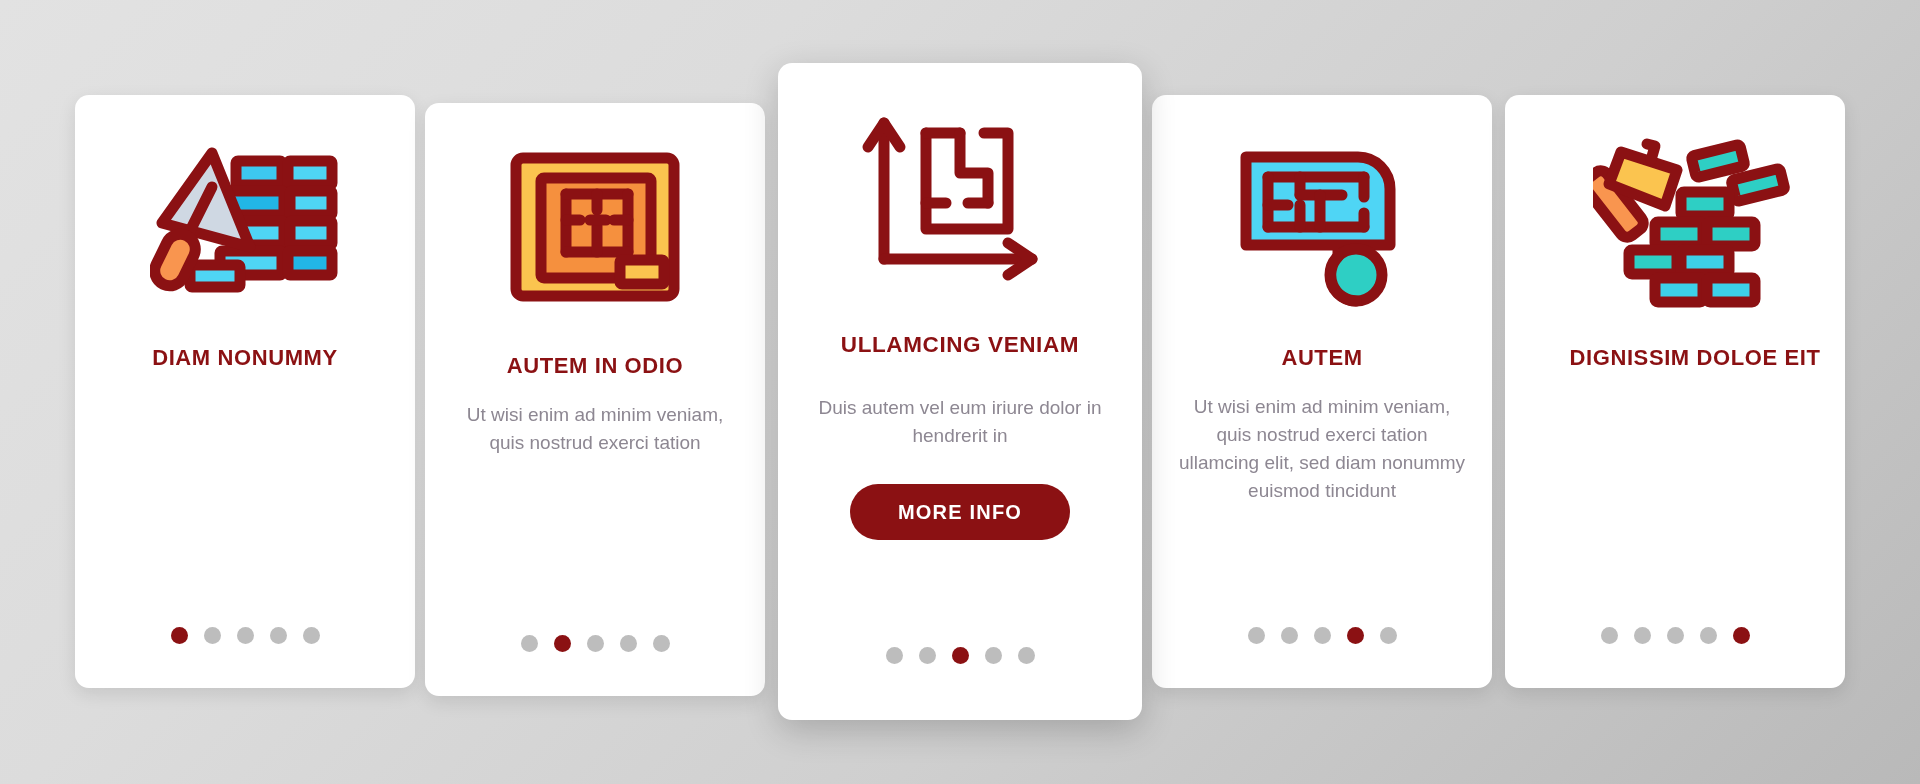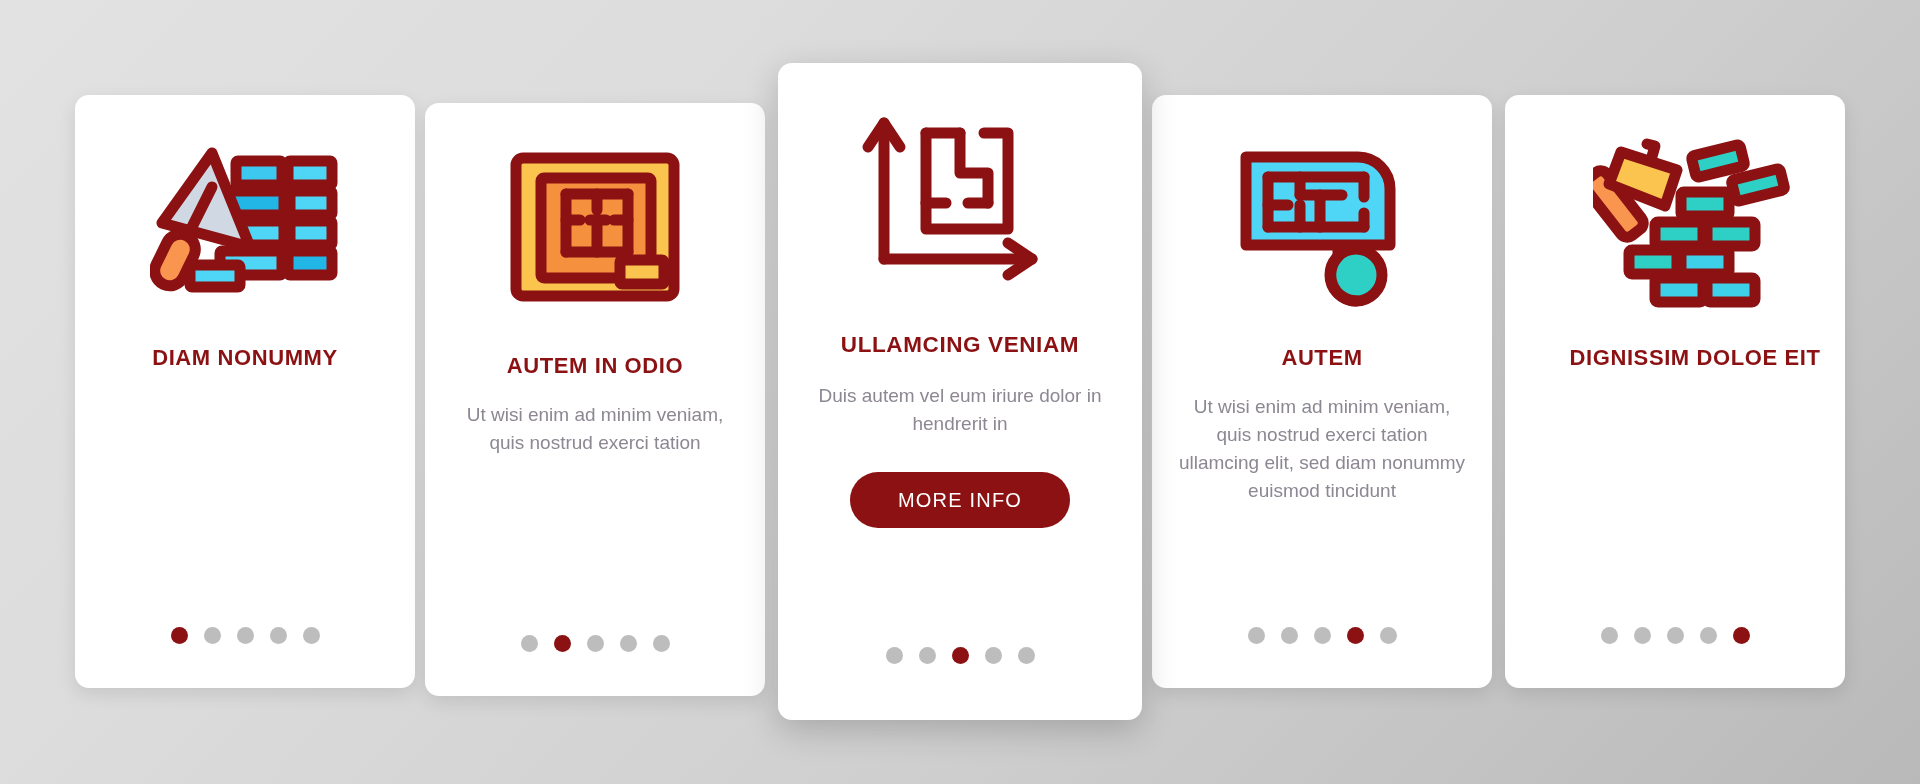--- a/index.html
+++ b/index.html
@@ -81,33 +81,33 @@
   .card-body {
     font-size: 19px;
     line-height: 1.47;
     color: #8d8792;
     text-align: center;
     margin: 22px 0 0 0;
     padding: 0 26px;
     max-width: 300px;
   }
   .card.featured .card-body {
-    margin-top: 24px;
+    margin-top: 36px;
     max-width: 290px;
   }
 
   .more-info-button {
     margin-top: 34px;
     background: #8b1113;
     color: #ffffff;
     border: none;
     border-radius: 28px;
     font-family: "Liberation Sans", sans-serif;
     font-size: 20px;
-    font-weight: normal;
+    font-weight: bold;
     letter-spacing: 1.2px;
     padding: 0 48px;
     height: 56px;
     line-height: 56px;
     cursor: pointer;
   }
 
   .dots {
     position: absolute;
     bottom: 44px;

